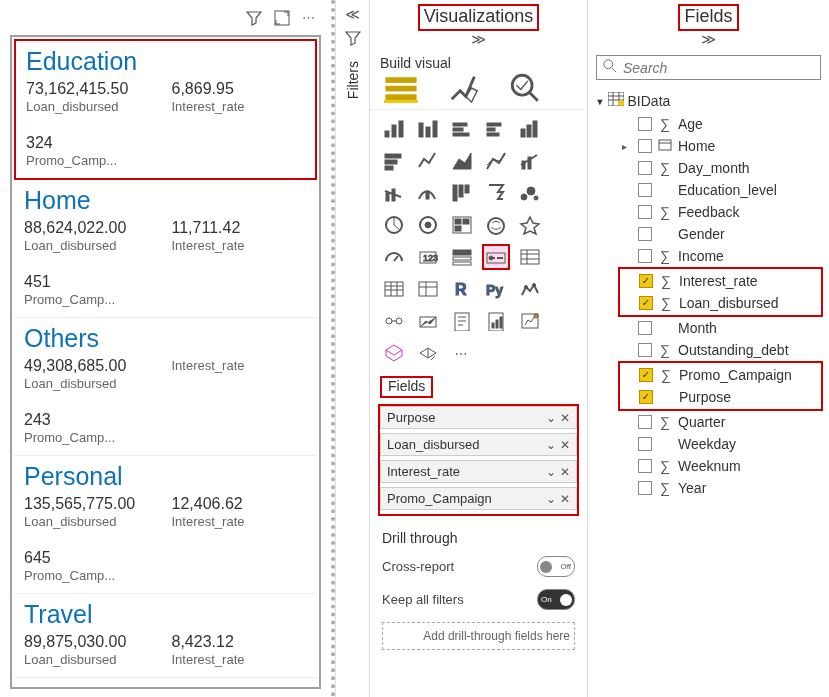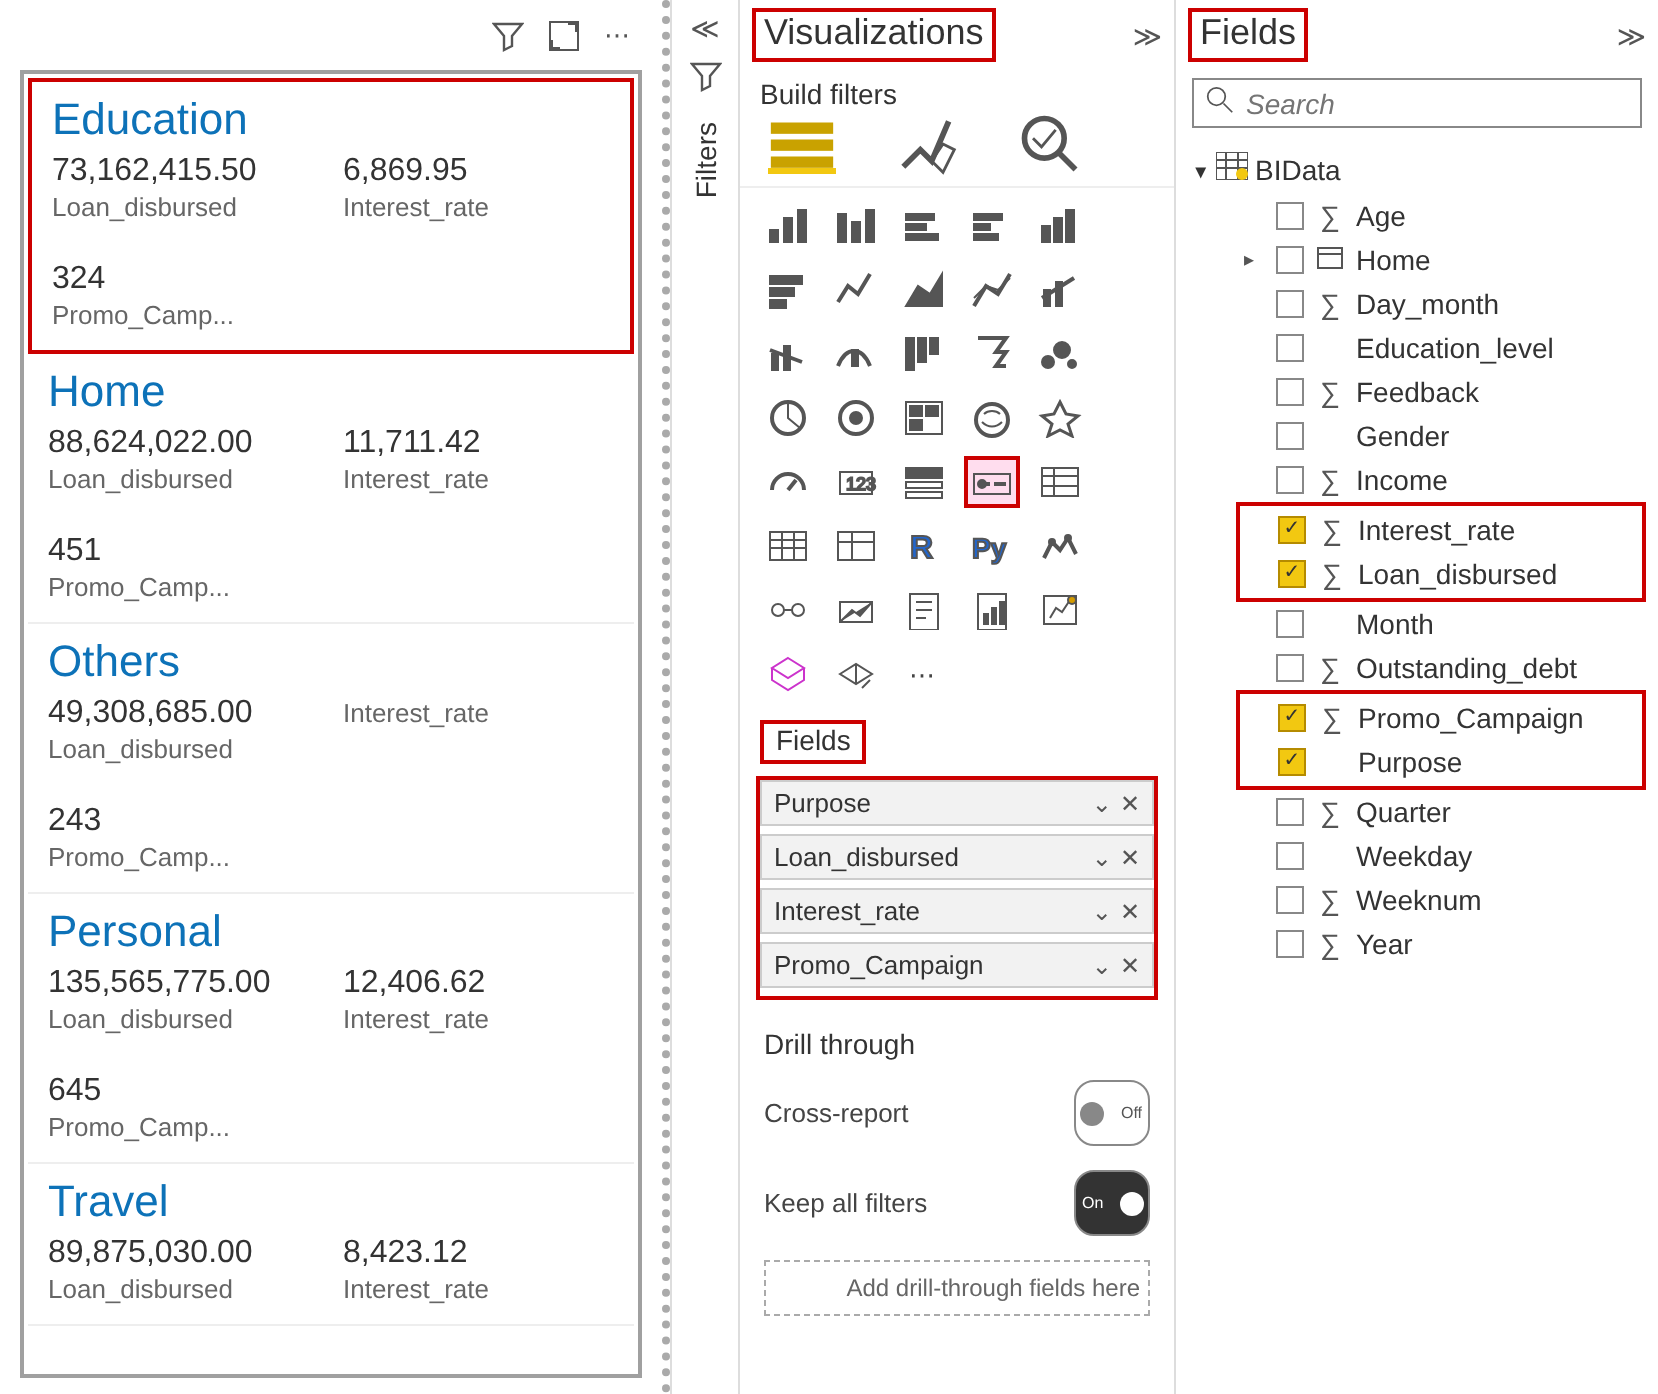--- a/index.html
+++ b/index.html
@@ -3,54 +3,54 @@
 <meta charset="utf-8">
 <style>
 * { box-sizing: border-box; margin: 0; padding: 0; }
 body { font-family: "Segoe UI", Arial, sans-serif; font-size: 13px; color: #333; background: #fff; width: 829px; height: 697px; overflow: hidden; display: flex; }
 .canvas-area { width: 335px; border-right: 4px dotted #aaa; padding: 8px 10px; display: flex; flex-direction: column; }
 .canvas-toolbar { display: flex; justify-content: flex-end; gap: 12px; padding: 2px 4px 6px; color: #555; }
 .canvas-toolbar svg { width: 16px; height: 16px; }
 .visual-box { border: 2px solid #a0a0a0; padding: 2px; flex: 1; overflow: hidden; background:#fff; }
 .card { padding: 6px 10px 10px; border-bottom: 1px solid #eee; position: relative; }
 .card.highlight { border: 2px solid #c00; }
-.card-title { font-size: 22px; color: #0d72b8; font-weight: 400; margin-bottom: 4px; }
+.card-title { font-size: 25px; color: #0d72b8; font-weight: 400; margin-bottom: 4px; }
 .card-row { display: flex; gap: 12px; }
 .card-col { flex: 1; }
 .card-val { font-size: 16px; color: #333; }
 .card-label { font-size: 13px; color: #666; margin-top: 1px; }
 .card-row2 { margin-top: 20px; }
 
 .collapse-bar { width: 34px; border-left: 1px solid #ddd; display: flex; flex-direction: column; align-items: center; padding-top: 6px; }
 .collapse-bar .chev { font-size: 14px; color:#555; margin-bottom: 8px; }
 .filters-label { writing-mode: vertical-rl; transform: rotate(180deg); font-size: 14px; color:#333; margin-top: 6px; }
 .fb-icon { margin-bottom:6px; }
 
 .viz-pane { width: 218px; border-left: 1px solid #ddd; display: flex; flex-direction: column; }
-.pane-header { display:flex; justify-content:space-between; align-items:center; padding: 4px 6px; }
+.pane-header { display:flex; justify-content:space-between; align-items:center; padding: 4px 6px; flex-direction: column; }
 .pane-title { font-size: 18px; color:#333; font-weight: 400; padding:0 2px;}
 .redbox { border: 2px solid #c00; display:inline-block; padding: 0 4px 2px; }
 .chev-small { color:#555; font-size:14px; }
 .build-label { font-size: 14px; padding: 4px 10px 2px; color:#333;}
 .build-tabs { display:flex; gap: 28px; padding: 2px 14px 6px; border-bottom:1px solid #eee;}
 .build-tabs .tab { width:34px; height:28px; display:flex;align-items:center;justify-content:center; border-bottom:3px solid transparent;}
 .build-tabs .tab.active { border-bottom:3px solid #f2c811; }
 .viz-grid { display:flex; flex-wrap:wrap; padding: 6px 10px 4px; gap: 6px; text-align: right; }
 .viz-icon { width: 28px; height: 26px; display:flex; align-items:center; justify-content:center; color:#444; position:relative;}
 .viz-icon.selected { border: 2px solid #c00; background:#fde; }
 .viz-icon svg { width:22px; height:20px; }
 .fields-subhead { font-size:14px; padding: 6px 10px 2px; }
 .fields-subhead span{ border:2px solid #c00; padding: 0 6px 2px; display:inline-block;}
 .field-wells { padding: 4px 8px; }
 .field-wells-box { border:2px solid #c00; }
 .well { display:flex; align-items:center; justify-content:space-between; background:#f2f2f2; border:1px solid #ccc; padding: 3px 6px; margin-bottom:4px; font-size:13px; color:#333;}
 .well .ctrls { display:flex; gap:4px; color:#555; font-size:12px;}
 .drill { padding: 10px 12px 4px; font-size:14px; color:#333;}
 .drill-row { display:flex; justify-content:space-between; align-items:center; padding: 6px 12px; font-size:13px; color:#444;}
-.toggle { width: 38px; height:33px; border-radius:10px; border:1px solid #888; background:#fff; display:flex; align-items:center; padding:0 2px; justify-content:flex-start; position:relative; font-size:9px; }
+.toggle { width: 38px; height:21px; border-radius:10px; border:1px solid #888; background:#fff; display:flex; align-items:center; padding:0 2px; justify-content:flex-start; position:relative; font-size:9px; }
 .toggle.on { background:#333; color:#fff; justify-content:flex-end;}
 .toggle .knob{ width:12px;height:12px;border-radius:50%; background:#888;}
 .toggle.on .knob{ background:#fff;}
 .toggle .txt { position:absolute; font-size:8px; }
 .toggle.off .txt { right:3px; color:#555;}
 .toggle.on .txt { left:3px; }
 .drill-placeholder { margin:6px 12px 0; border:1px dashed #aaa; text-align:right; padding:6px 4px; font-size:12px; color:#666;}
 
 .fields-pane { flex:1; border-left: 1px solid #ddd; display:flex; flex-direction:column;}
 .search-box { margin:4px 8px; border:1px solid #888; display:flex; align-items:center; padding:3px 6px; gap:6px;}
@@ -181,21 +181,21 @@
         <path d="M1 2h14l-5 6v5l-4 2v-7z" fill="none" stroke="#555" stroke-width="1.2"></path>
       </svg></span>
   <div class="filters-label">Filters</div>
 </div>
 
 <div class="viz-pane">
   <div class="pane-header">
     <span class="pane-title redbox">Visualizations</span>
     <span class="chev-small">≫</span>
   </div>
-  <div class="build-label">Build filters</div>
+  <div class="build-label">Build visual</div>
   <div class="build-tabs">
     <div class="tab active">
         <svg viewBox="0 0 24 20">
           <rect x="1" y="3" width="22" height="4" fill="#c9a200"></rect>
           <rect x="1" y="9" width="22" height="4" fill="#c9a200"></rect>
           <rect x="1" y="15" width="22" height="4" fill="#c9a200"></rect>
         </svg>
       </div>
     <div class="tab">
         <svg viewBox="0 0 24 24">

